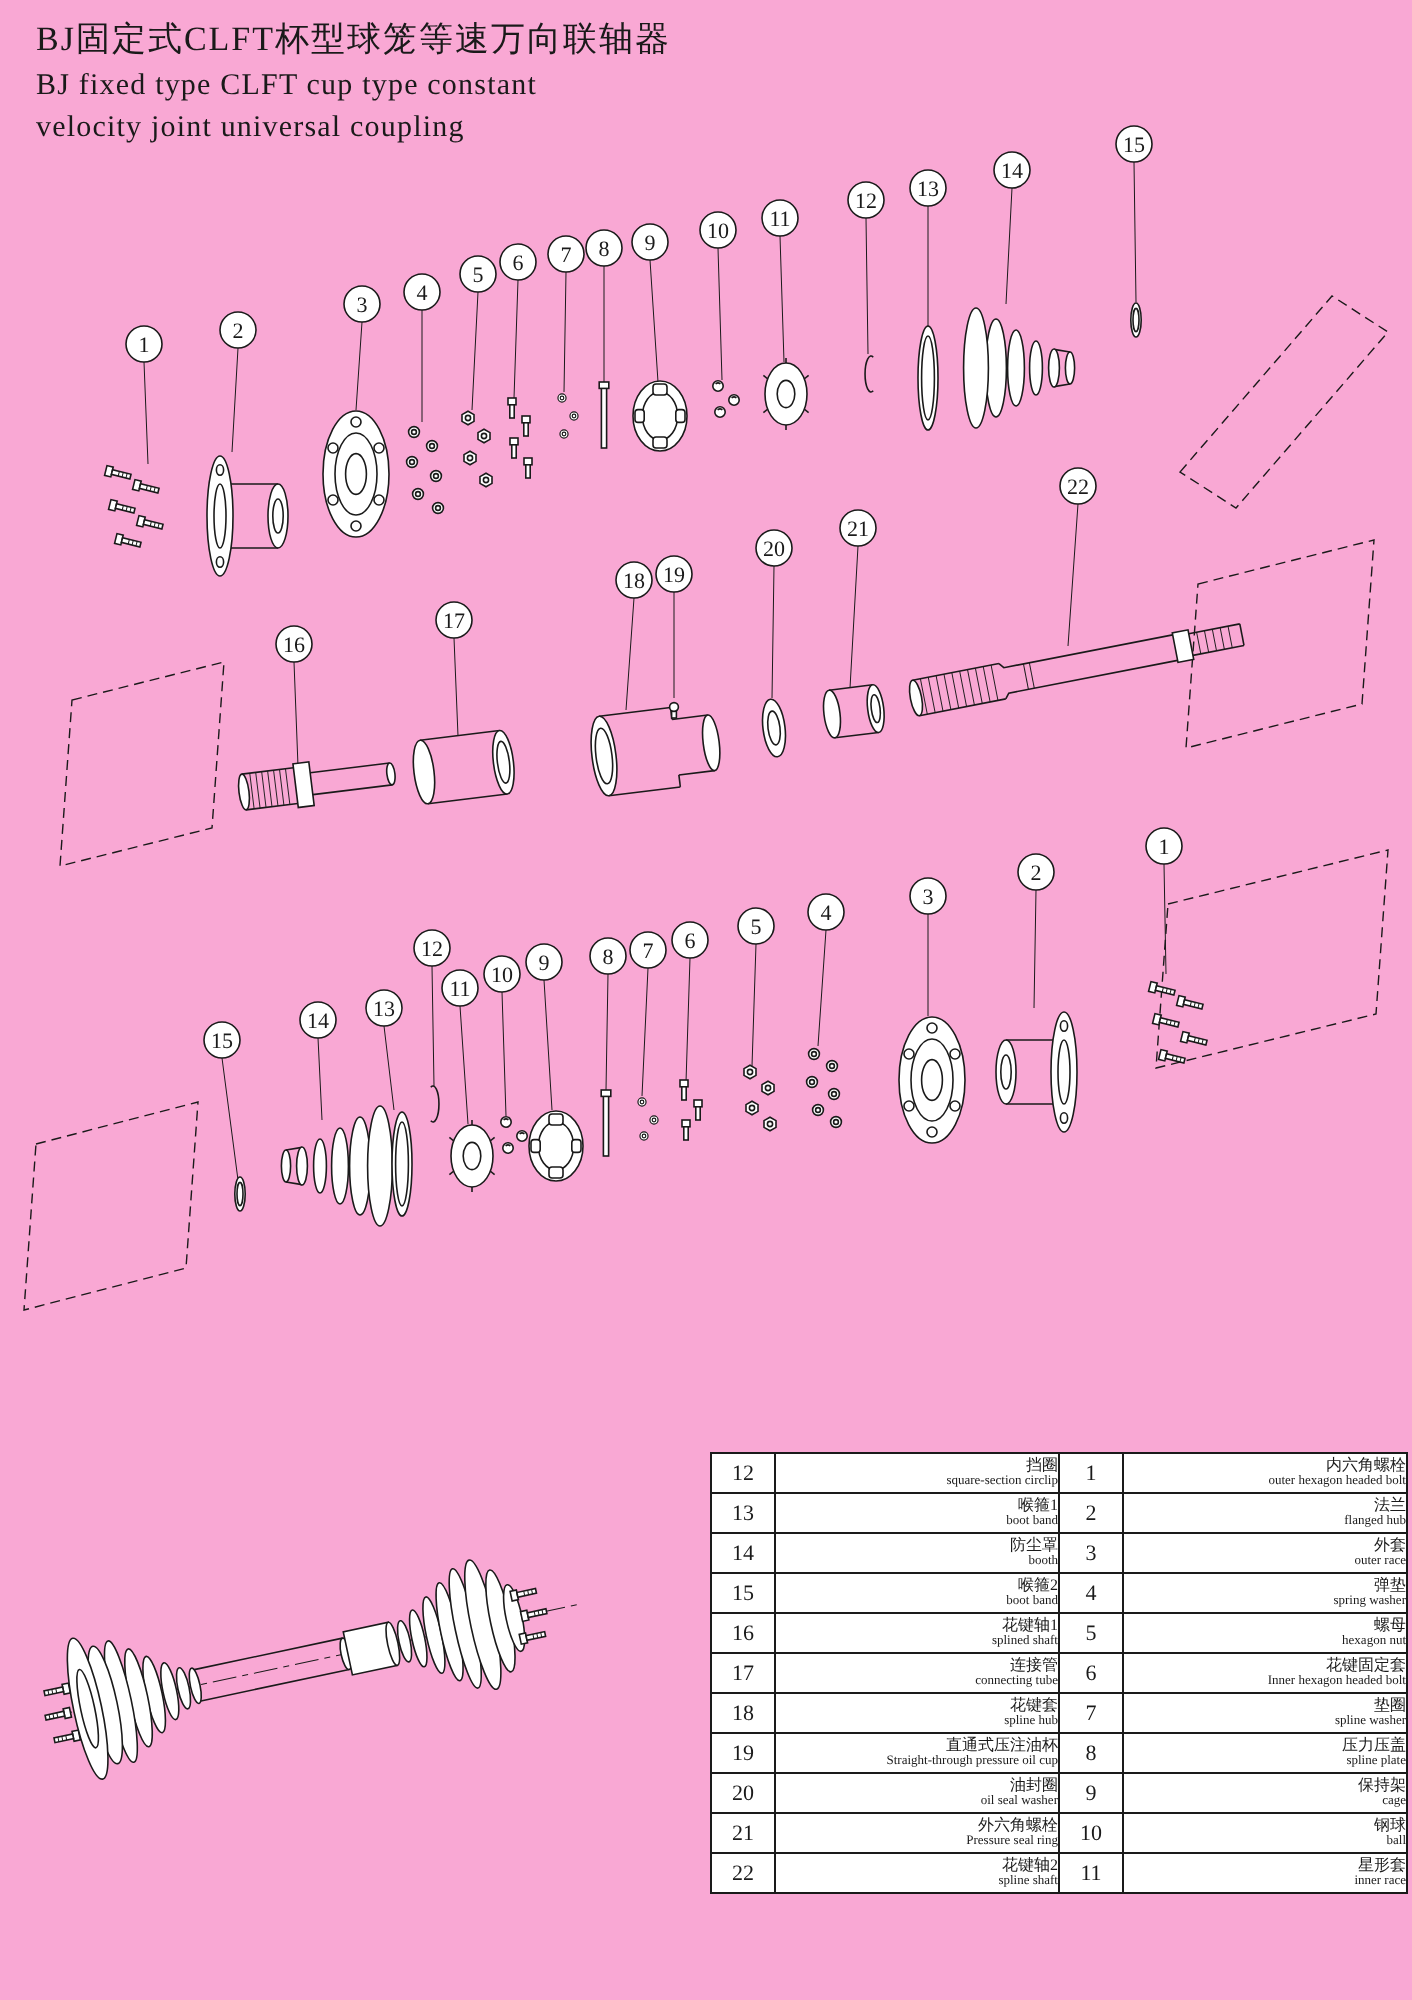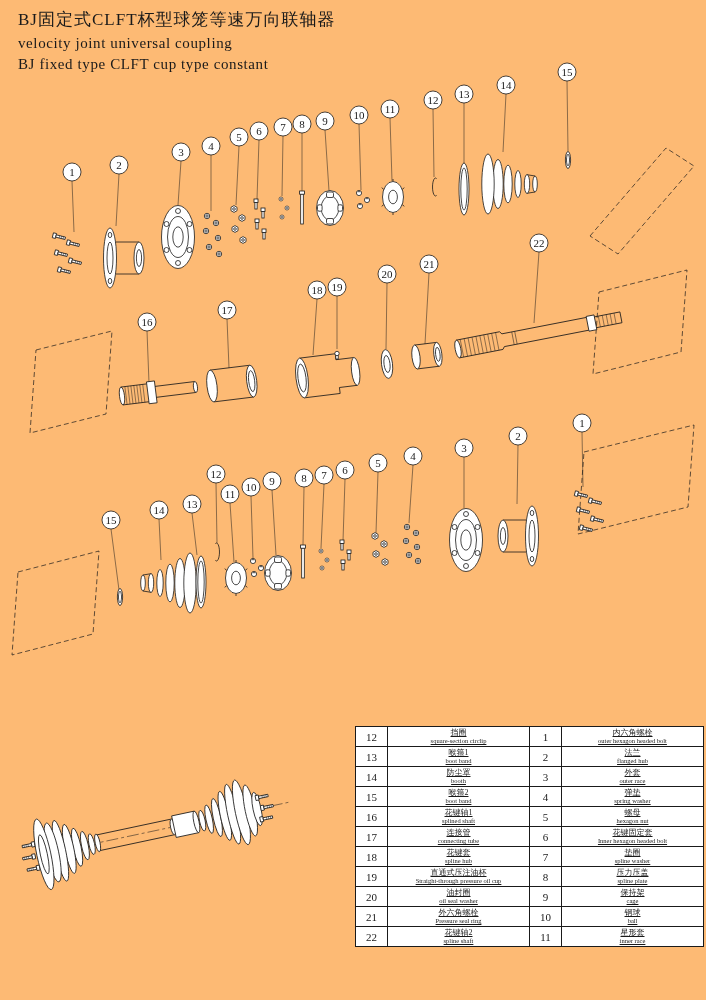--- a/index.html
+++ b/index.html
@@ -1,38 +1,38 @@
 <!DOCTYPE html>
 <html><head>
 <meta charset="utf-8">
 <style>
   html,body{margin:0;padding:0;}
   body{width:706px;height:1000px;background:#fff;font-family:"Liberation Serif",serif;color:#1a1a1a;}
-  .page{position:relative;width:706px;height:1000px;background:#fdba74;overflow:hidden;}
+  .page{position:relative;width:706px;height:1000px;background:#f9a8d4;overflow:hidden;}
   .title-block{position:absolute;left:18px;top:8px;line-height:1.45;}
   .title-cn{font-size:17px;letter-spacing:1px;}
   .title-en{font-size:15px;letter-spacing:0.6px;}
   svg.diagram{position:absolute;left:0;top:0;}
   svg text{stroke:none;fill:#1a1a1a;font-family:"Liberation Serif",serif;font-size:11px;text-anchor:middle;}
   .parts-table{position:absolute;left:355px;top:726px;border-collapse:collapse;table-layout:fixed;background:#fff;}
   .parts-table td{border:1px solid #1a1a1a;padding:0;height:19px;overflow:hidden;}
   .parts-table td.no{width:31px;text-align:center;font-size:11px;}
-  .parts-table td.nm{width:141px;text-align:center;text-decoration:underline;}
+  .parts-table td.nm{width:141px;text-align:right;}
   .cn-name{font-size:8px;line-height:1.15;white-space:nowrap;}
   .en-name{font-size:6.5px;line-height:1.15;white-space:nowrap;}
 </style>
 </head>
 <body>
 
 <div class="page">
 
   <div class="title-block">
     <div class="title-cn">BJ固定式CLFT杯型球笼等速万向联轴器</div>
+    <div class="title-en">BJ fixed type CLFT cup type constant</div>
     <div class="title-en">velocity joint universal coupling</div>
-    <div class="title-en">BJ fixed type CLFT cup type constant</div>
   </div>
 
   <svg class="diagram" width="706" height="960" viewBox="0 0 706 960" stroke="#1a1a1a" fill="none" stroke-width="0.8">
     <defs>
       <g id="bolt">
         <rect x="-3.2" y="-2.5" width="3.2" height="5" fill="#fff"></rect>
         <rect x="0" y="-1.2" width="9.5" height="2.4" fill="#fff"></rect>
         <line x1="3.5" y1="-1.2" x2="3.5" y2="1.2" stroke-width="0.5"></line>
         <line x1="5.5" y1="-1.2" x2="5.5" y2="1.2" stroke-width="0.5"></line>
         <line x1="7.5" y1="-1.2" x2="7.5" y2="1.2" stroke-width="0.5"></line>

